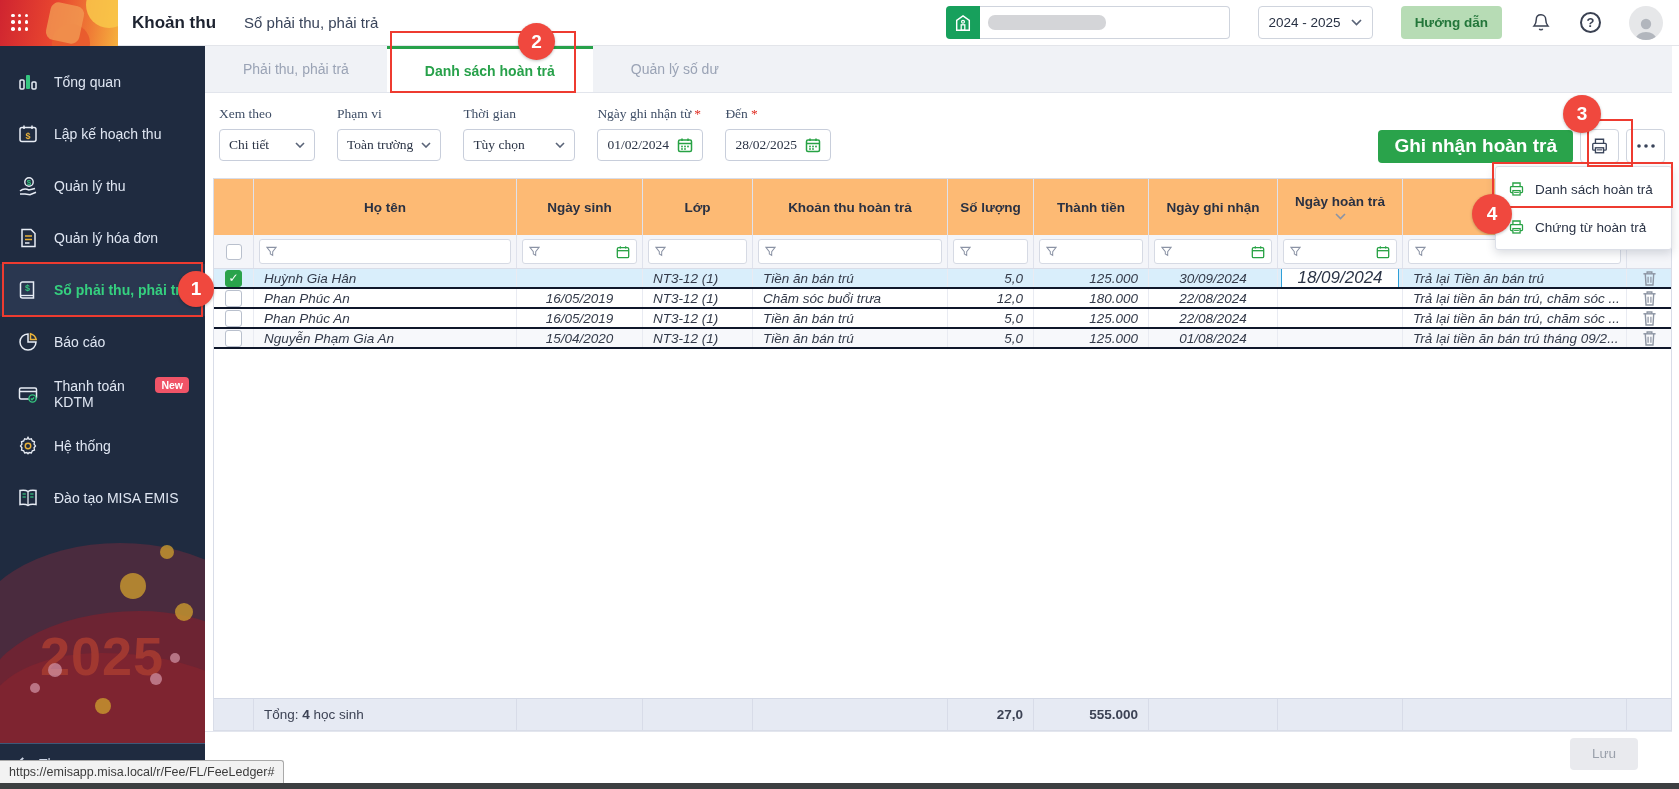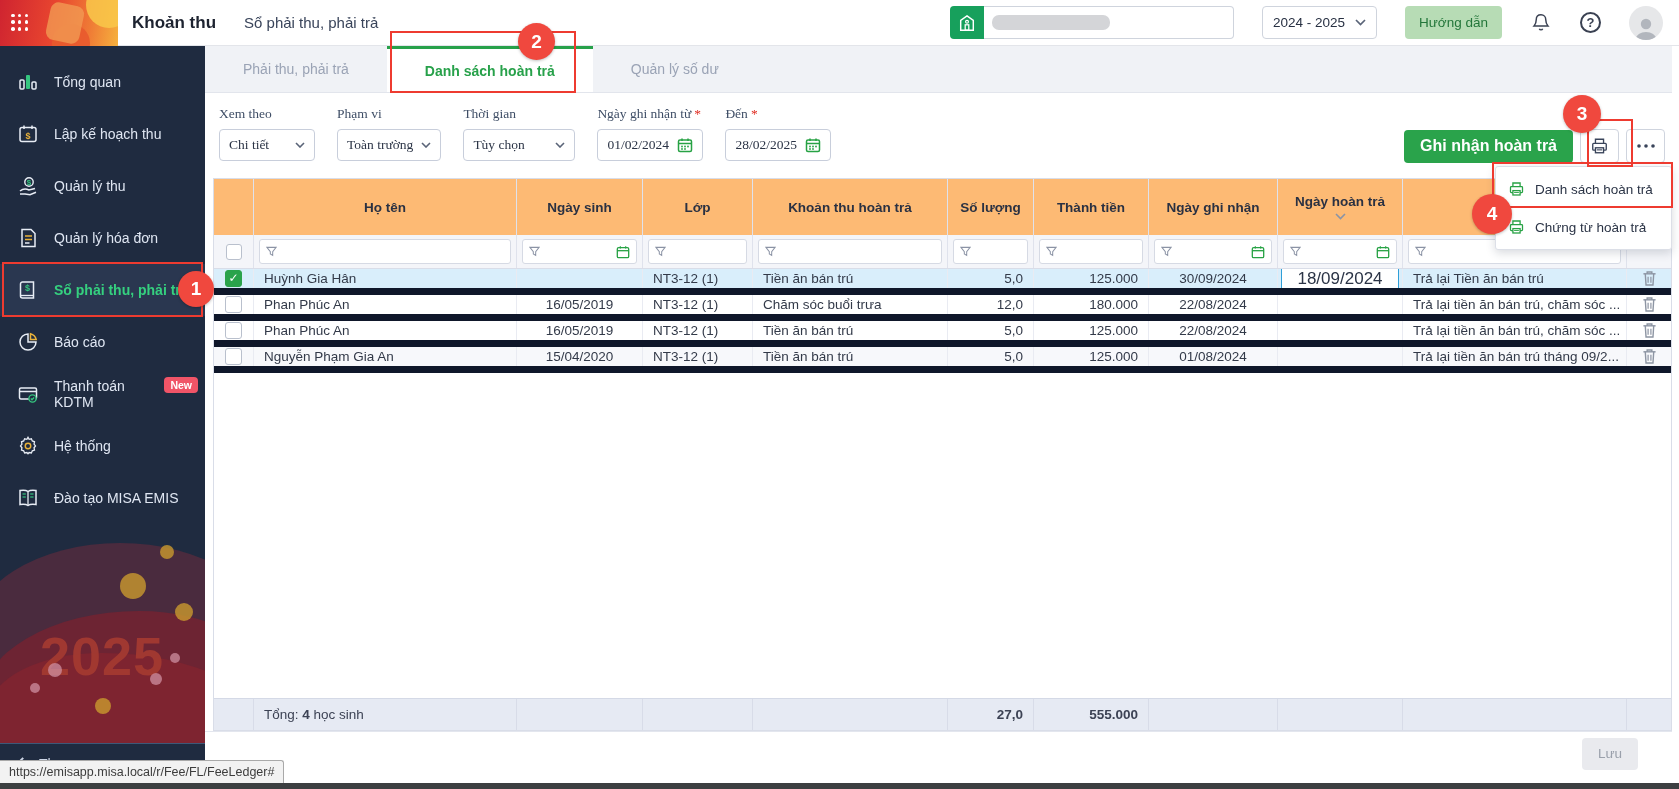--- a/index.html
+++ b/index.html
@@ -16,30 +16,30 @@
   .grid-icon { position:absolute; left:11px; top:14px; width:18px; height:18px; display:grid; grid-template-columns:repeat(3,1fr); gap:2.5px; }
   .grid-icon i { width:3.5px; height:3.5px; background:#fff; border-radius:50%; }
   .app-title { font-size:17px; font-weight:bold; color:#1d2330; margin-left:14px; white-space:nowrap; }
   .page-title { font-size:15px; color:#39445a; margin-left:28px; white-space:nowrap; }
   .header-right { margin-left:auto; display:flex; align-items:center; gap:28px; margin-right:16px; }
   .school-box { display:flex; align-items:stretch; height:33px; }
   .school-btn { width:34px; background:#17a05c; border-radius:4px 0 0 4px; display:flex; align-items:center; justify-content:center; }
   .school-input { width:250px; background:#fff; border:1px solid #cfd4dd; border-left:none; border-radius:0 4px 4px 0; display:flex; align-items:center; padding:0 8px; }
   .redact { width:118px; height:15px; background:#d4d5d8; border-radius:7px; }
   .year-select { height:33px; min-width:100px; border:1px solid #cfd4dd; border-radius:4px; display:flex; align-items:center; gap:10px; padding:0 10px; color:#273042; font-size:13.5px; }
-  .guide-btn { height:33px; padding:0 14px; background:#b7dcb5; color:#23763a; font-weight:normal; border:none; border-radius:4px; font-size:13.5px; display:flex; align-items:center; }
+  .guide-btn { height:33px; padding:0 14px; background:#b7dcb5; color:#23763a; font-weight:bold; border:none; border-radius:4px; font-size:13.5px; display:flex; align-items:center; }
   .icon-btn { background:none; border:none; display:flex; align-items:center; }
   .help-circle { width:21px; height:21px; border:2px solid #3a4152; border-radius:50%; position:relative; }
   .help-circle::after { content:"?"; position:absolute; left:0; right:0; top:0; bottom:0; display:flex; align-items:center; justify-content:center; font-size:13px; font-weight:bold; color:#3a4152; }
   .avatar { width:34px; height:34px; border-radius:50%; background:#e6e7e9; display:flex; align-items:flex-end; justify-content:center; overflow:hidden; }
 
   
   .sidebar { position:absolute; left:0; top:46px; width:205px; height:737px; background:#1f2b40; z-index:4; overflow:hidden; }
   .nav { position:relative; padding-top:10px; z-index:2; }
-  .nav-item { height:52px; display:flex; align-items:center; gap:14px; padding:0 7px 0 16px; color:#dfe6f2; font-size:14px; cursor:pointer; position:relative; }
+  .nav-item { height:52px; display:flex; align-items:center; gap:14px; padding:0 16px 0 16px; color:#dfe6f2; font-size:14px; cursor:pointer; position:relative; }
   .nav-item .ico { width:24px; height:24px; flex:0 0 auto; display:flex; align-items:center; justify-content:center; }
   .nav-item.active { background:#2a3750; color:#35d07f; font-weight:bold; }
   .new-badge { background:#f05467; color:#fff; font-size:10.5px; font-weight:bold; border-radius:4px; padding:2px 6px; margin-left:6px; transform:translateY(-9px); display:inline-block; }
   .sidebar-decor { position:absolute; left:0; bottom:40px; width:205px; height:210px; overflow:hidden; z-index:1; }
   .decor-wave1 { position:absolute; left:-30px; top:10px; width:300px; height:190px; border-radius:50% 50% 0 0; background:#4a2b3e; }
   .decor-wave2 { position:absolute; left:-20px; top:78px; width:290px; height:170px; border-radius:55% 45% 0 0; background:#6d2433; }
   .decor-wave3 { position:absolute; left:-10px; top:120px; width:280px; height:140px; border-radius:40% 60% 0 0; background:#7e2430; }
   .decor-year { position:absolute; left:40px; top:92px; font-size:54px; font-weight:bold; color:#a33a31; letter-spacing:1px; opacity:.95; }
   .coin { position:absolute; border-radius:50%; background:#c99a2e; opacity:.8; }
   .flower { position:absolute; border-radius:50%; background:#cf8fa0; opacity:.75; }
@@ -55,55 +55,55 @@
 
   .toolbar { position:absolute; left:0; top:47px; right:0; height:85px; background:#fff; }
   .filters { display:flex; gap:22px; padding:13px 0 0 14px;font-family:Liberation Serif, serif; }
   .fgroup { display:flex; flex-direction:column; gap:7px; }
   .flabel { color:#3f4e66; font-size:13.5px; white-space:nowrap; }
   .req { color:#e02b20; margin-left:3px; }
   .select, .datebox { height:32px; background:#fff; border:1px solid #c8cedb; border-radius:4px; display:flex; align-items:center; justify-content:space-between; gap:8px; padding:0 9px; color:#2b3446; font-size:13.5px; }
   .select { min-width:96px;justify-content:space-between; }
   .datebox { min-width:106px; }
   .actions { position:absolute; right:7px; top:36px; display:flex; gap:7px; align-items:center; }
-  .btn-green { height:33px; padding:0 16px; background:#2aa34b; color:#fff; font-weight:bold; font-size:16px; border:none; border-radius:4px; display:flex; align-items:center; }
+  .btn-green { height:33px; padding:0 16px; background:#2aa34b; color:#fff; font-weight:bold; font-size:19px; border:none; border-radius:4px; display:flex; align-items:center; }
   .btn-sq { width:39px; height:34px; background:#fff; border:1px solid #cfd4de; border-radius:4px; display:flex; align-items:center; justify-content:center; color:#39445a; }
 
   
   .grid { position:absolute; left:8px; right:0; top:132px; height:553px; border:1px solid #d9dde8; display:flex; flex-direction:column; background:#fff; }
   .gr { display:grid; grid-template-columns:40px 263px 126px 110px 195px 86px 115px 129px 125px 1fr 44px; }
   .g-head { background:#fdba74; height:56px; }
   .g-head .hc { display:flex; flex-direction:column; align-items:center; justify-content:center; font-weight:bold; color:#2a3142; border-right:1px solid #dfe2ec; font-size:13.5px; text-align:center; }
   .g-head .hc:last-child { border-right:none; }
   .g-filterrow { background:#f4f5f9; height:34px; border-bottom:1px solid #d9dde8; }
   .g-filterrow .fc { display:flex; align-items:center; padding:0 5px; border-right:1px solid #dfe2ec; }
   .g-filterrow .fc:last-child { border-right:none; }
   .filt { flex:1; height:25px; background:#fff; border:1px solid #d6dae4; border-radius:3px; display:flex; align-items:center; gap:5px; padding:0 6px; }
   .filt .sp { flex:1; }
-  .g-row { height:26px; border-bottom:7px solid #0f172a; background:#fff; }
+  .g-row { height:20px; border-bottom:2px solid #0f172a; background:#fff;font-style:italic; }
   .g-row.alt { background:#f7f8fb; }
   .g-row.selected { background:#d9eefb; }
   .g-row .c { display:flex; align-items:center; padding:0 10px; border-right:1px solid #e9ebf2; font-size:13.5px; color:#333a49; overflow:hidden; white-space:nowrap; }
   .g-row .c:last-child { border-right:none; }
   .c.num { justify-content:flex-end; }
   .c.ctr { justify-content:center; }
   .c.chk { justify-content:center; padding:0; }
   .checkbox { width:17px; height:17px; border:1px solid #b9c0cd; border-radius:3px; background:#fff; position:relative; }
   .checkbox.checked { background:#2aa34b; border-color:#2aa34b; }
   .checkbox.checked::after { content:"✓"; position:absolute; left:0; right:0; top:-1px; bottom:0; display:flex; align-items:center; justify-content:center; color:#fff; font-size:12px; font-weight:bold; }
   .date-edit { width:100%; height:29px; background:#fff; border:1px solid #2f9fd8; display:flex; align-items:center; justify-content:center; font-size:17px; color:#2b3446; }
   .g-spacer { flex:1; background:#fff; }
   .g-summary { background:#e6eaf3; height:32px; border-top:1px solid #d4d9e6;text-align:right; }
   .g-summary .sc { display:flex; align-items:center; padding:0 10px; border-right:1px solid #d8dce8; color:#3c4254; font-size:13.5px; }
   .g-summary .sc:last-child { border-right:none; }
   .sc.num { justify-content:flex-end; font-weight:bold; }
   .bold { font-weight:bold; }
 
   .bottom-bar { position:absolute; left:0; right:0; top:685px; height:44px; background:#fff; border-top:1px solid #e3e6ee; display:flex; align-items:center; justify-content:flex-end; }
-  .btn-save { width:56px; height:32px; margin-right:34px; background:#e9eaee; color:#9aa0ab; border:none; border-radius:4px; font-size:13.5px; }
+  .btn-save { width:68px; height:32px; margin-right:34px; background:#e9eaee; color:#9aa0ab; border:none; border-radius:4px; font-size:13.5px; }
 
   
   .print-menu { position:absolute; left:1495px; top:166px; width:177px; background:#fff; border:1px solid #dcdfe7; border-radius:3px; box-shadow:0 3px 10px rgba(40,50,70,.18); z-index:40; padding:3px 0; }
   .pm-item { height:38px; display:flex; align-items:center; gap:10px; padding:0 12px; color:#2b3446; font-size:13.5px; cursor:pointer; white-space:nowrap; }
 
   
   .ann-rect { position:absolute; border:2.5px solid #ee3b30; z-index:50; pointer-events:none; }
   .ann-badge { position:absolute; background:#f0483e; color:#fff; border-radius:50%; display:flex; align-items:center; justify-content:center; font-size:19px; font-weight:bold; z-index:51; box-shadow:0 1px 3px rgba(0,0,0,.25); }
 
   

